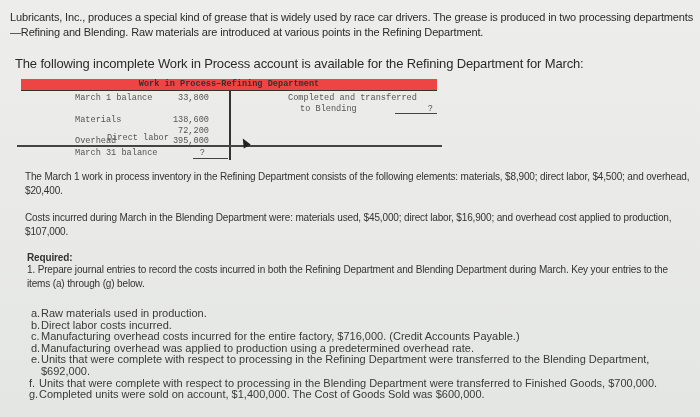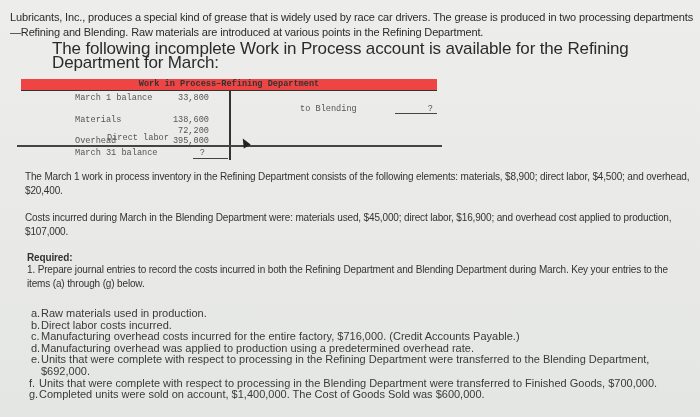--- a/index.html
+++ b/index.html
@@ -5,21 +5,21 @@
   html, body { margin:0; padding:0; }
   body {
     width:700px; height:417px; overflow:hidden;
     background: linear-gradient(180deg, #ededeb 0%, #e9eae7 55%, #e4e6e3 100%);
     font-family: "Liberation Sans", sans-serif;
     color:#2a2a2a;
     position:relative;
   }
   .p { position:absolute; font-size:10px; line-height:14px; letter-spacing:-0.15px; }
   .intro { left:10px; top:10px; width:685px; font-size:11px; line-height:15px; color:#2b2b2b; }
-  .lead { left:15px; top:42px; font-size:17px; color:#2b2b2b;margin-left:37px; }
+  .lead { left:15px; top:57px; font-size:13px; color:#2b2b2b; }
 
   .taccount { position:absolute; left:17px; top:79px; width:420px; font-family:"Liberation Mono", monospace; font-size:8.6px; color:#555; }
   .t-header { height:11px; background:#ef4444; text-align:center; font-weight:bold; color:#333; line-height:11px; margin-left:4px; border-bottom:1.5px solid #333; }
   .t-body { position:relative; height:70px; margin-left:4px; }
   .t-divider { position:absolute; left:208px; top:0; width:1.5px; height:69px; background:#333; }
   .t-bottomline { position:absolute; left:-4px; width:425px; top:54px; height:1.5px; background:#444; }
   .t-row { position:absolute; white-space:pre;margin-left:48px; }
   .t-left-label { left:6px; }
   .t-left-val { right:228px; text-align:right; }
   .uline { position:absolute; height:1px; background:#444; }
@@ -60,20 +60,21 @@
 
     <div class="t-row t-left-label" style="top:45px;">Overhead</div>
     <div class="t-row t-left-val" style="top:45px;">395,000</div>
 
     <div class="t-bottomline"></div>
 
     <div class="t-row t-left-label" style="top:57px;">March 31 balance</div>
     <div class="t-row t-left-val" style="top:57px; right:232px;">?</div>
     <div class="uline" style="left:172px; width:35px; top:67px;"></div>
 
+    <div class="t-row" style="left:219px; top:2px;">Completed and transferred</div>
     <div class="t-row" style="left:231px; top:12.5px;">to Blending</div>
     <div class="t-row" style="right:4px; top:12.5px;">?</div>
     <div class="uline" style="right:0px; width:42px; top:22px;"></div>
   </div>
 </div>
 <div class="cursor"></div>
 
 <div class="p march1">The March 1 work in process inventory in the Refining Department consists of the following elements: materials, $8,900; direct labor, $4,500; and overhead, $20,400.</div>
 <div class="p blending">Costs incurred during March in the Blending Department were: materials used, $45,000; direct labor, $16,900; and overhead cost applied to production, $107,000.</div>
 

